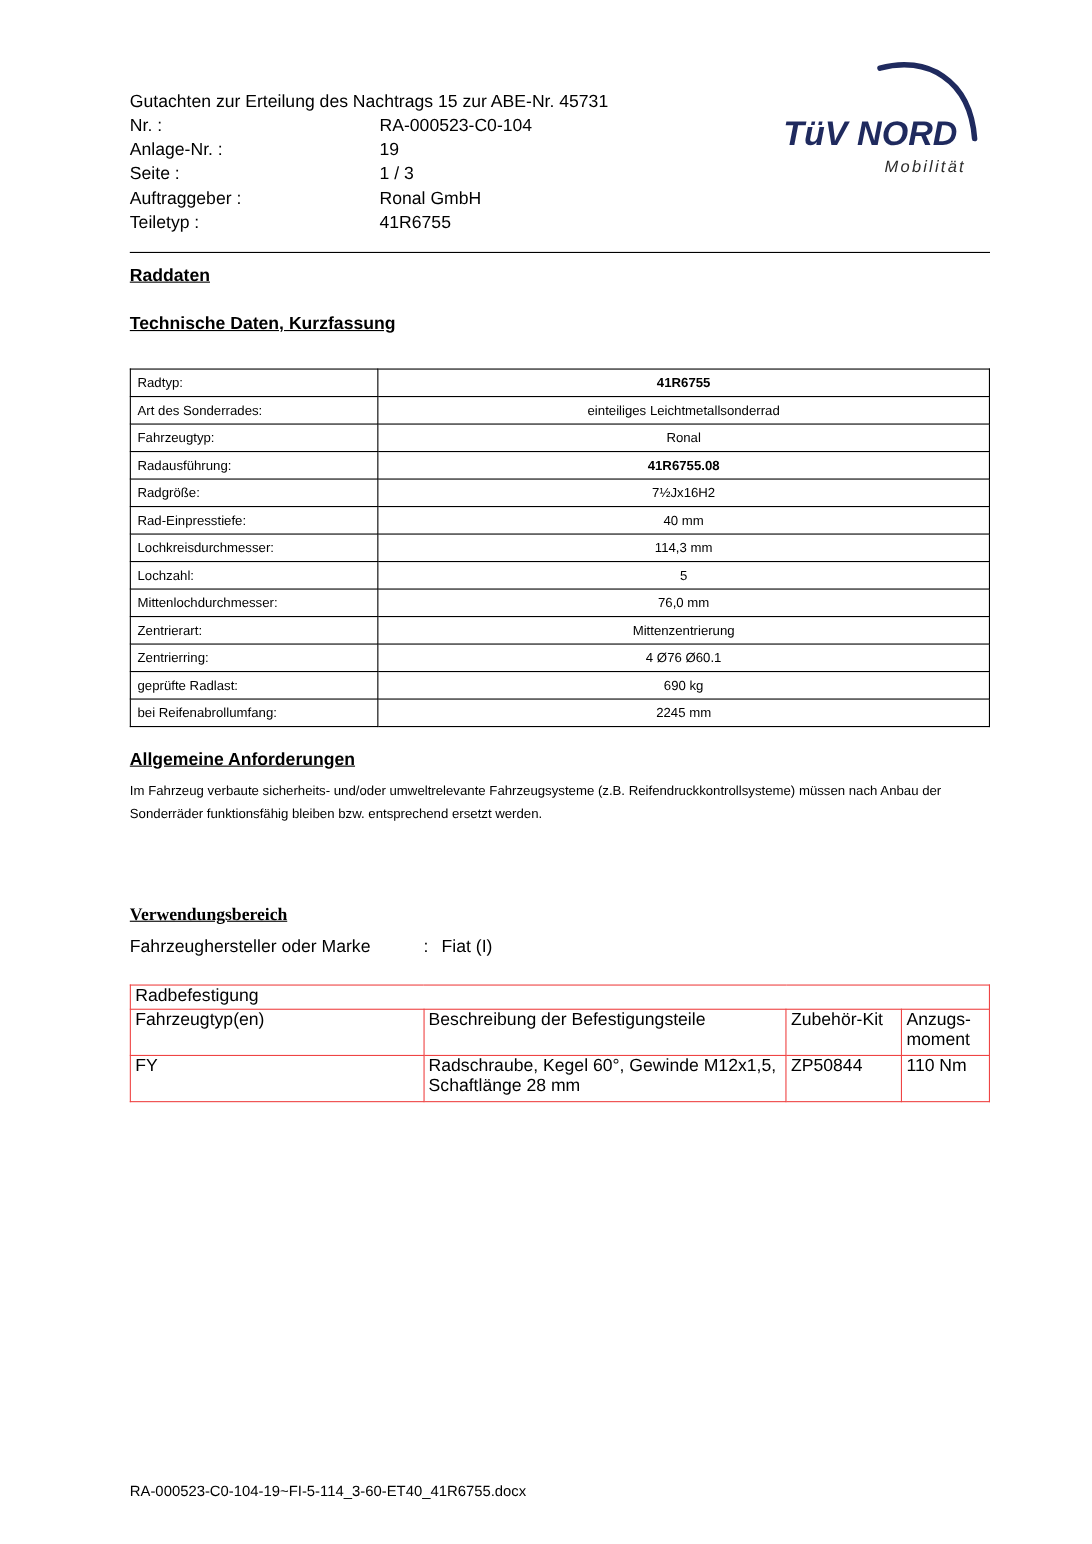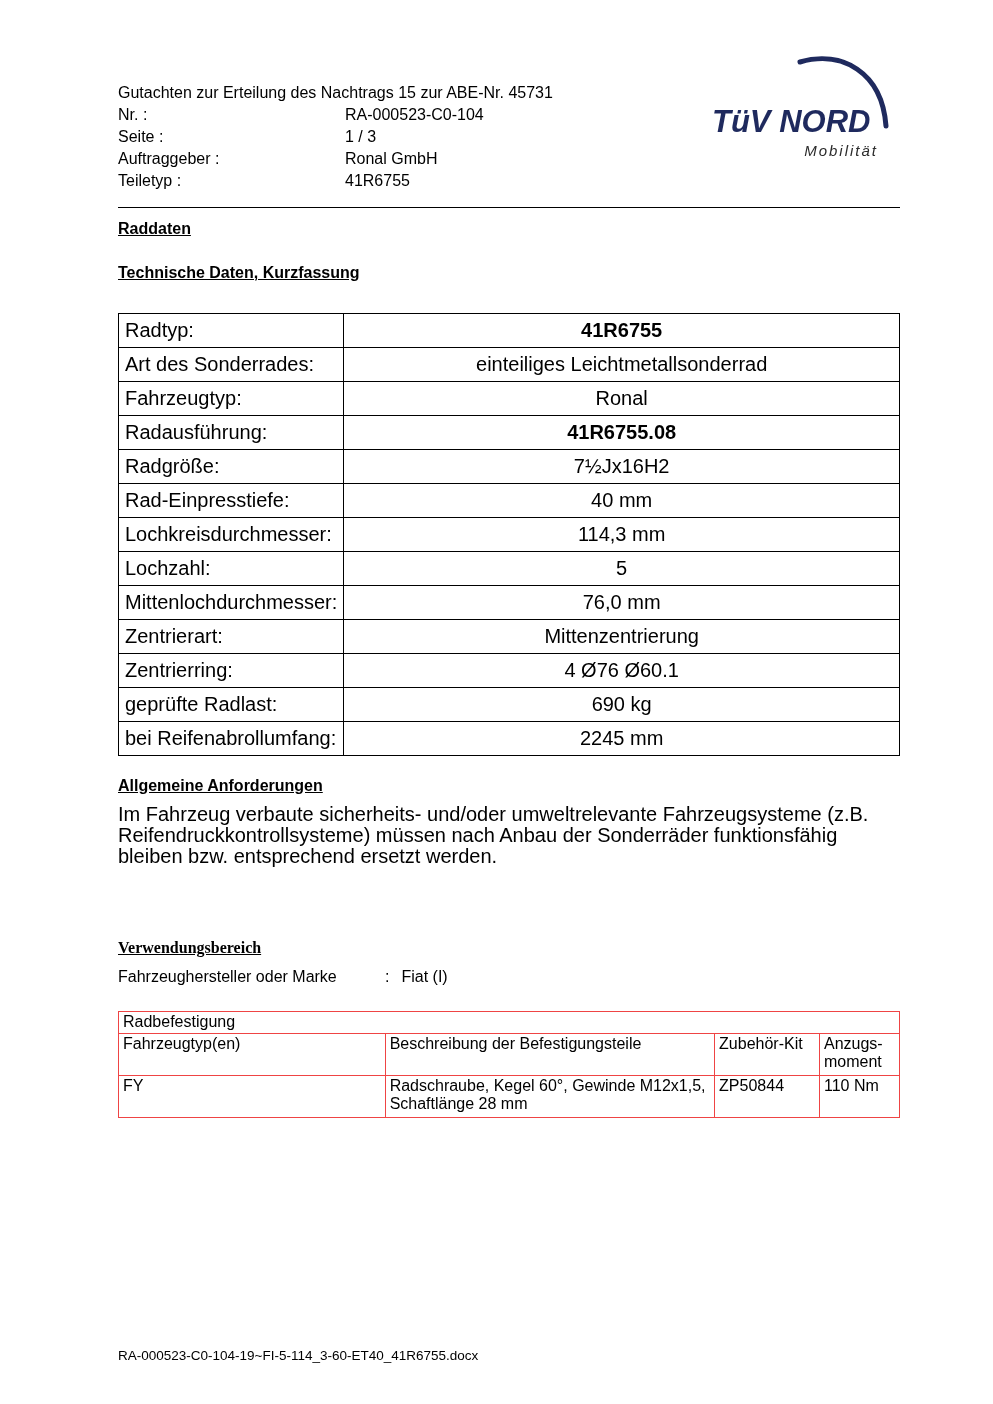--- a/index.html
+++ b/index.html
@@ -43,34 +43,34 @@
     text-decoration: underline;
   }
   .mt26 { margin-top: 26px; }
   .mt12 { margin-top: 12px; }
 
   
   table { border-collapse: collapse; width: 100%; }
   .raddaten { margin-top: 31px; }
   .raddaten td {
     border: 1px solid #000;
-    font-size: 20px;
+    font-size: 12px;
     padding: 5px 6px;
     height: 23px;
     vertical-align: middle;
   }
   .rd-label { width: 225px; }
   .rd-value { text-align: center; }
   .bold { font-weight: bold; }
 
   
   .allg-heading { margin-top: 21px; }
   .allg-text {
     margin-top: 9px;
-    font-size: 20px;
+    font-size: 12px;
     line-height: 21px;
     width: 782px;
   }
 
   
   .verw-heading { margin-top: 72px; font-family: Liberation Serif, serif; }
   .verw-line { margin-top: 11px; font-size: 16px; display: flex; }
   .verw-label { width: 267px; }
   .verw-value { margin-left: 12px; }
 
@@ -103,20 +103,24 @@
 
 <div class="page">
   <div class="content">
 
     <div class="header-row">
       <div class="header-text">
         <div>Gutachten zur Erteilung des Nachtrags 15 zur ABE-Nr. 45731</div>
         <div class="hfield">
           <span class="hlabel">Nr. :</span>
           <span>RA-000523-C0-104</span>
+        </div>
+        <div class="hfield">
+          <span class="hlabel">Anlage-Nr. :</span>
+          <span>19</span>
         </div>
         <div class="hfield">
           <span class="hlabel">Seite :</span>
           <span>1 / 3</span>
         </div>
         <div class="hfield">
           <span class="hlabel">Auftraggeber :</span>
           <span>Ronal GmbH</span>
         </div>
         <div class="hfield">

